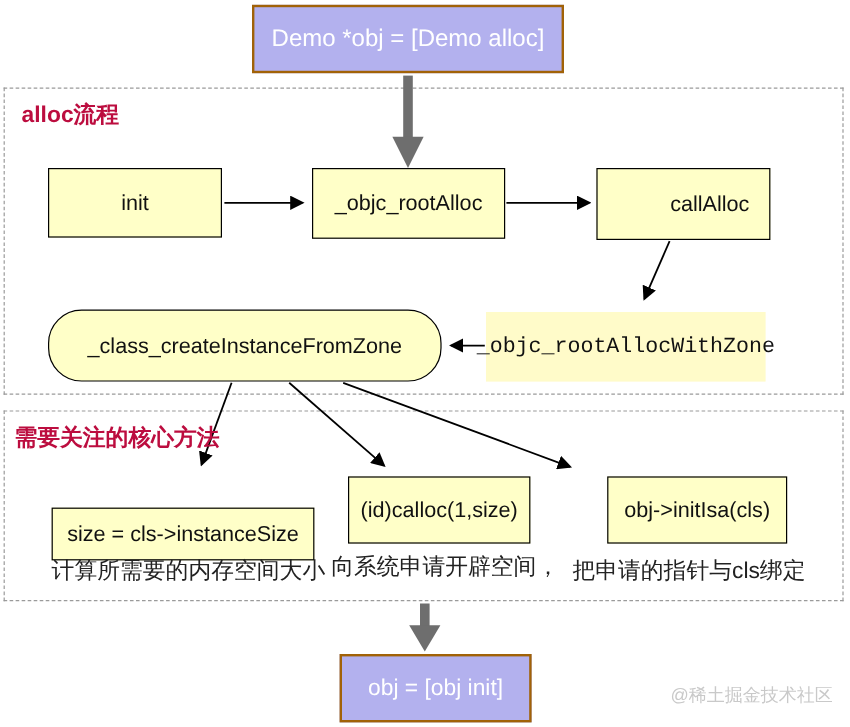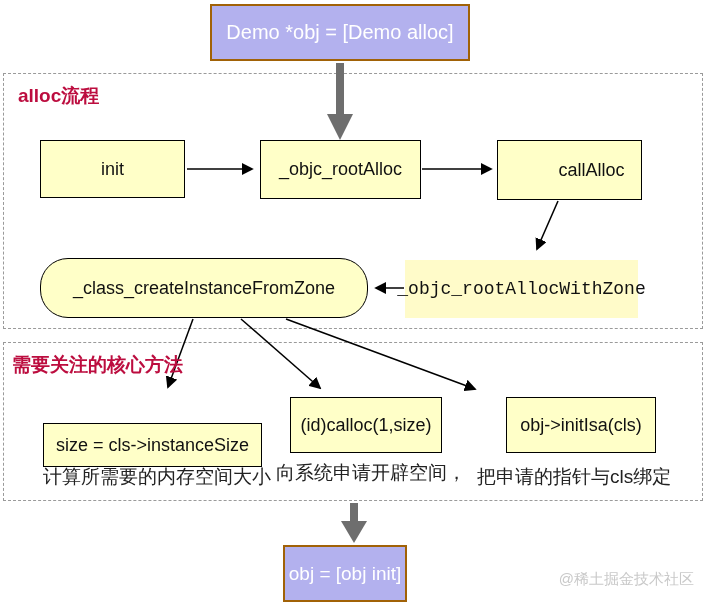--- a/index.html
+++ b/index.html
@@ -82,15 +82,15 @@
 <div class="abs node" style="left:43px;top:396px;width:219px;height:44px;margin-top:27px;">size = cls-&gt;instanceSize</div>
 <div class="abs node" style="left:290px;top:397px;width:152px;height:56px;">(id)calloc(1,size)</div>
 <div class="abs node" style="left:506px;top:397px;width:150px;height:56px;">obj-&gt;initIsa(cls)</div>
 
 <div class="abs caption" style="left:43px;top:465px;width:219px;">计算所需要的内存空间大小</div>
 <div class="abs caption" style="left:276px;top:461px;width:180px;">
   <span style="display:block">向系统申请开辟空间，</span>
 </div>
 <div class="abs caption" style="left:477px;top:465px;width:178px;">把申请的指针与cls绑定</div>
 
-<div class="abs pbox" style="left:283px;top:545px;width:124px;height:57px;font-size:19px;">obj = [obj init]</div>
+<div class="abs pbox" style="left:283px;top:545px;width:160px;height:57px;font-size:19px;">obj = [obj init]</div>
 
 <div class="abs watermark" style="left:552px;top:570px;width:142px;">@稀土掘金技术社区</div>
 
 </body></html>

